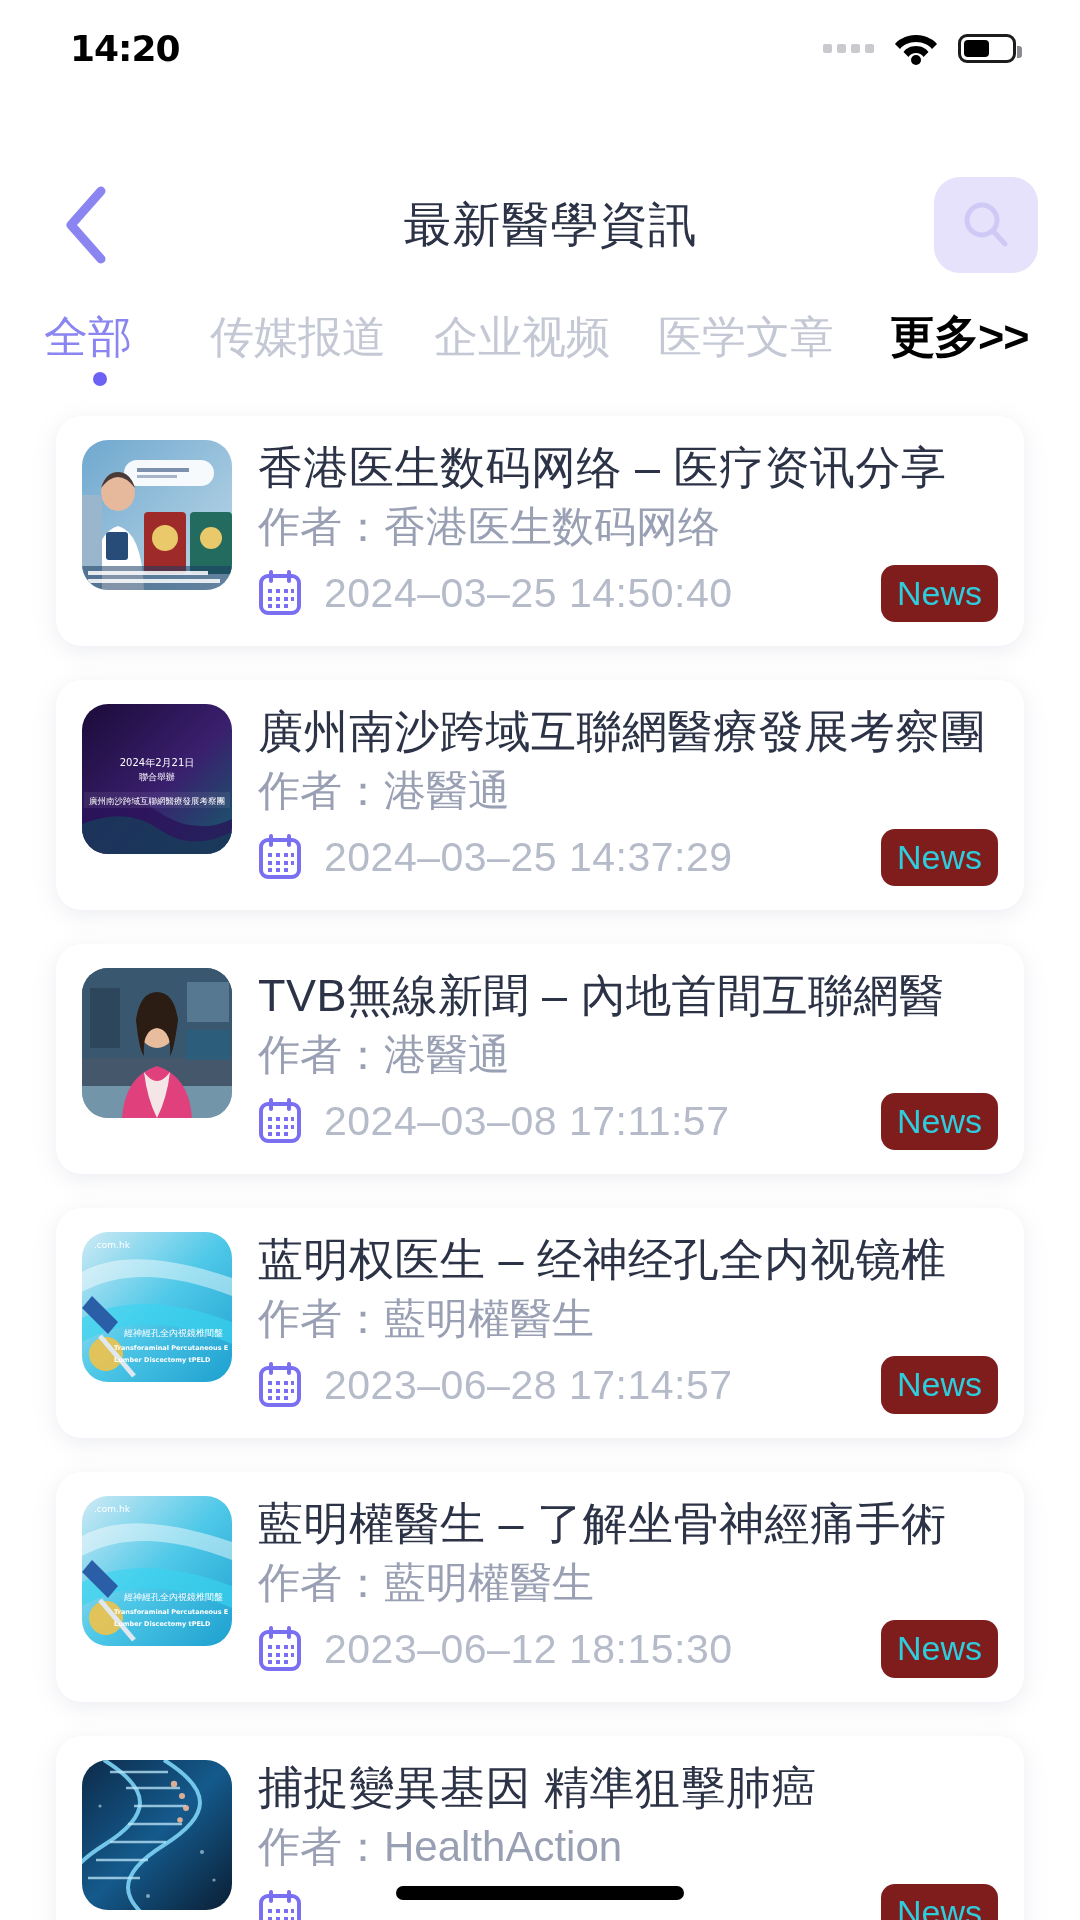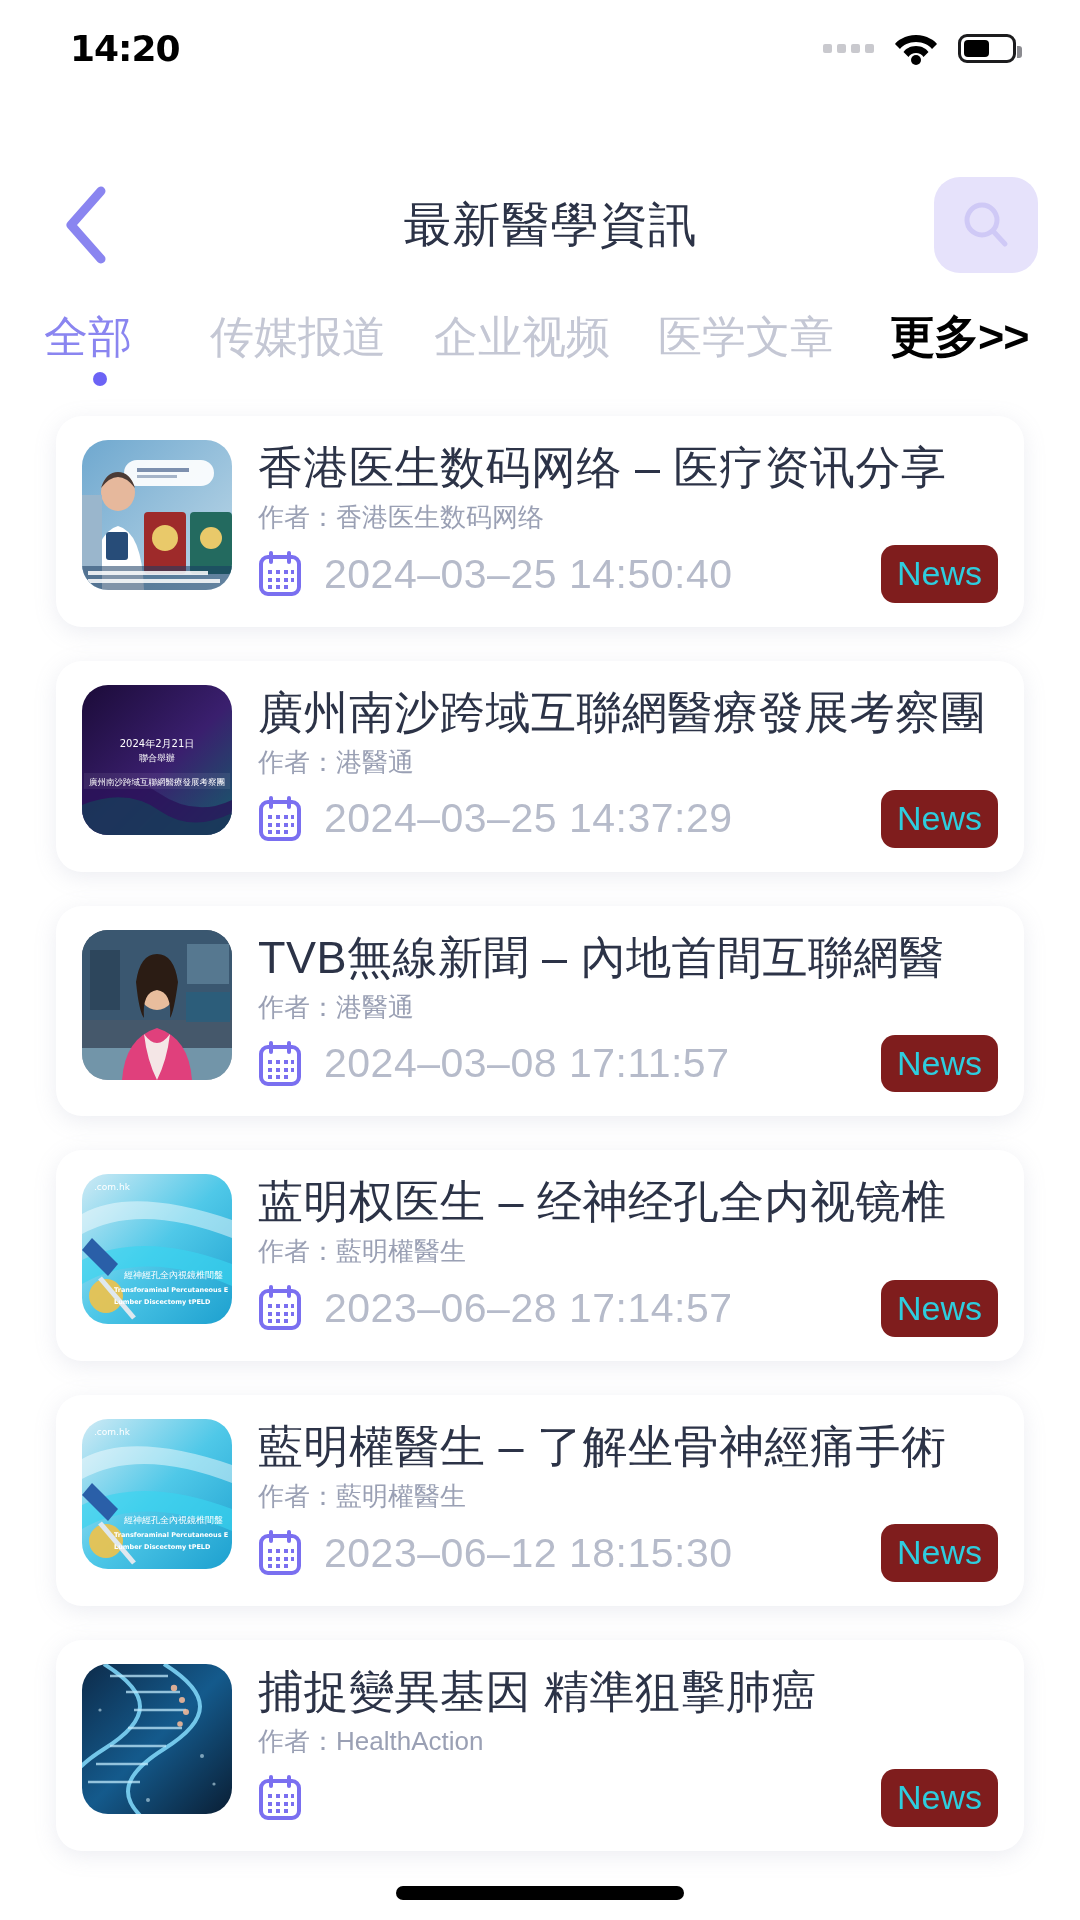--- a/index.html
+++ b/index.html
@@ -144,21 +144,21 @@
   }
   .card-title{
     font-size:45px;
     color:#2c3347;
     line-height:1.16;
     white-space:nowrap;
     overflow:hidden;
     letter-spacing:0.5px;
   }
   .card-author{
-    font-size:26px;
+    font-size:42px;
     color:#9aa0b4;
     margin-top:8px;
     line-height:1.2;
     white-space:nowrap;
     overflow:hidden;
   }
   .card-meta{
     margin-top:12px;
     display:flex;
     align-items:center;

